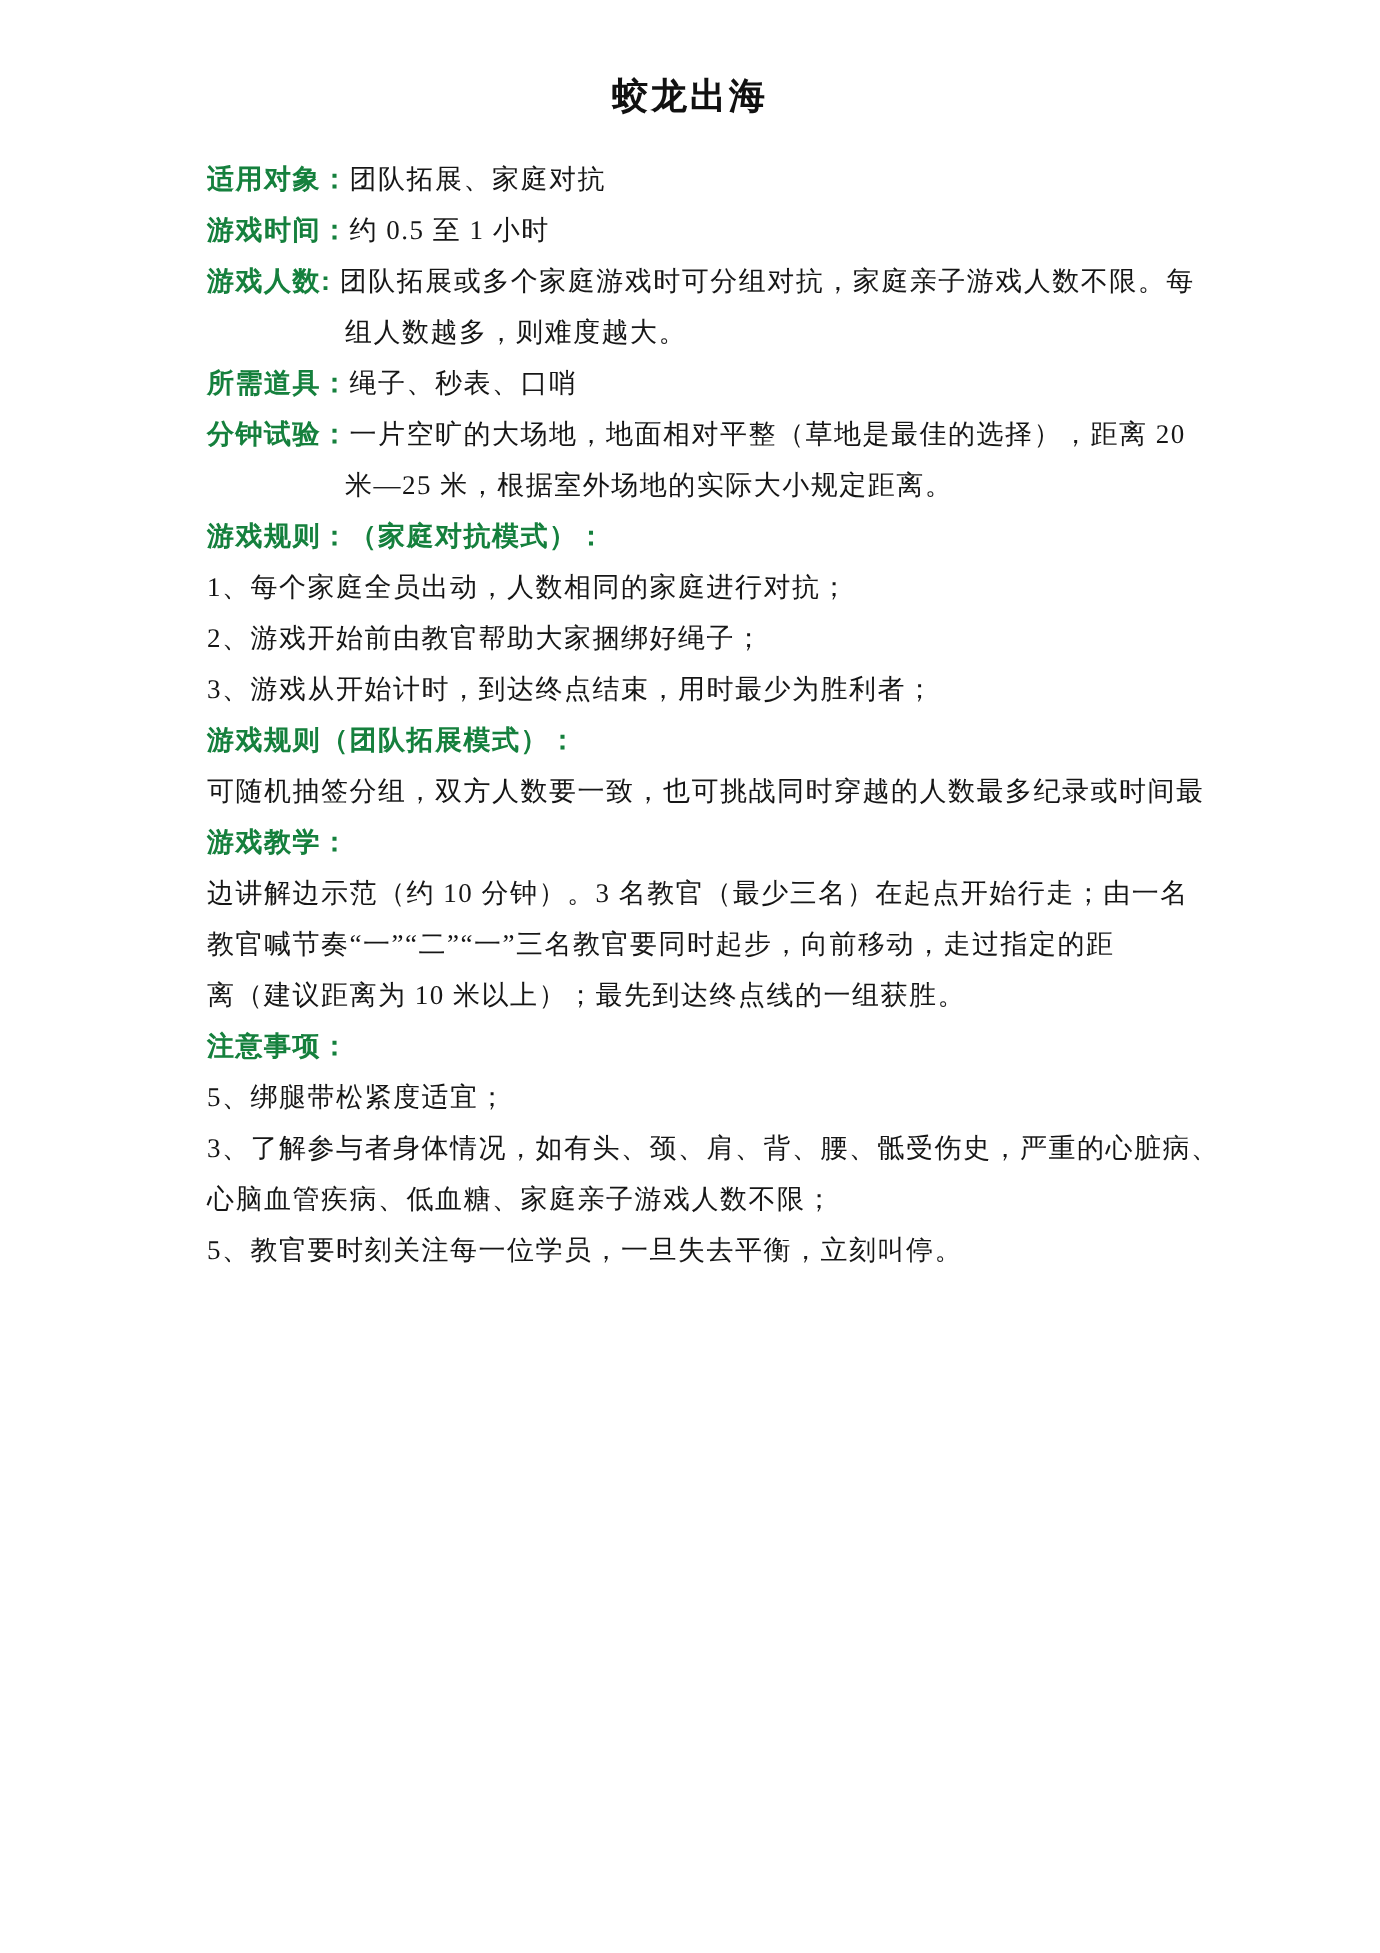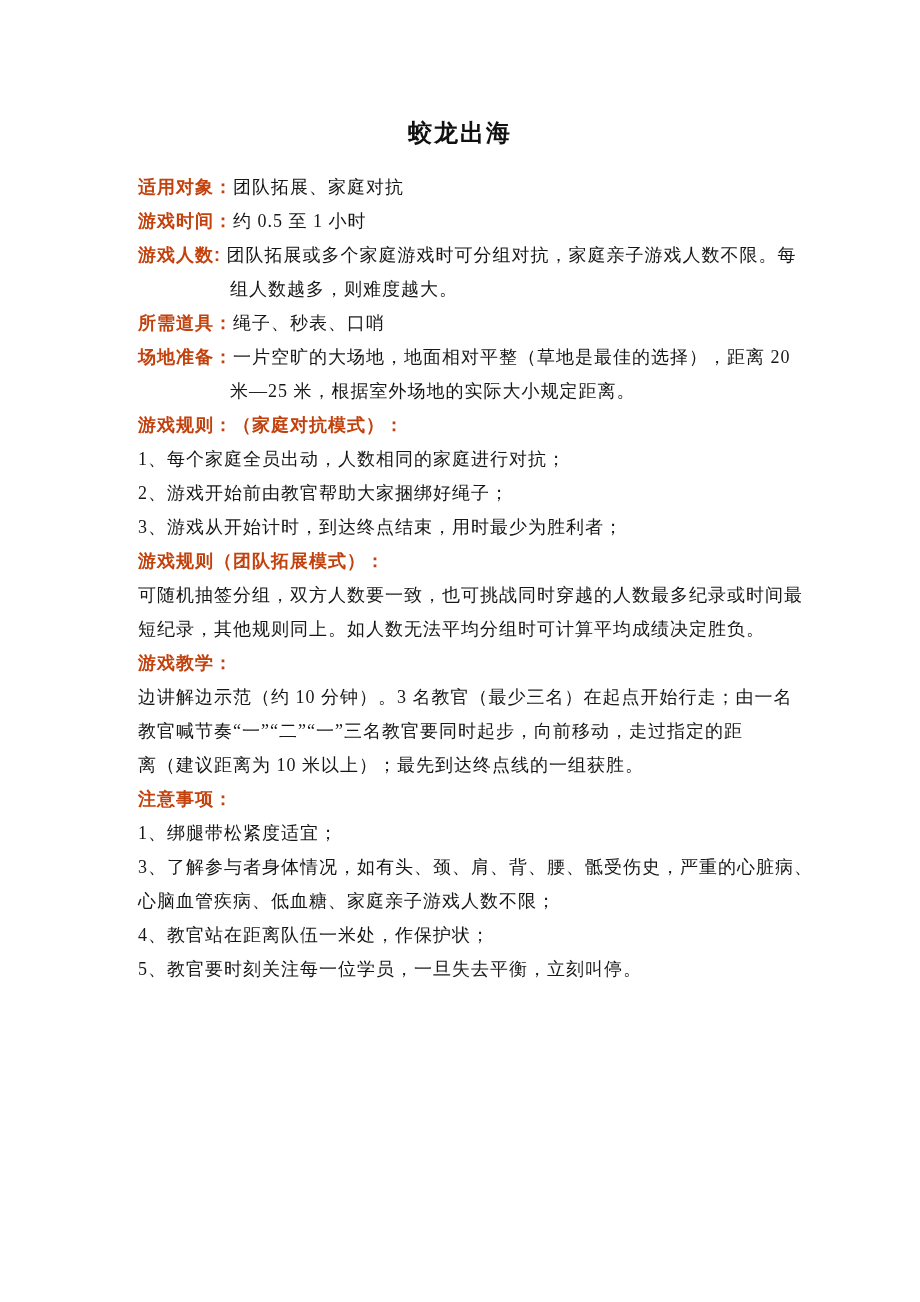--- a/index.html
+++ b/index.html
@@ -11,21 +11,21 @@
     position: relative;
     width: 920px;
     height: 1302px;
     background: #ffffff;
     color: #141414;
     overflow: hidden;
     font-family: "Liberation Serif", serif;
   }
   .title {
     margin: 0;
-    padding-top: 114px;
+    padding-top: 46px;
     height: 38px;
     line-height: 38px;
     text-align: center;
     font-size: 24px;
     font-weight: bold;
     letter-spacing: 2px;
     color: #111111;
     font-family: "Liberation Serif", serif;
   }
   .content {
@@ -39,21 +39,21 @@
     font-size: 18px;
     letter-spacing: 1px;
     white-space: nowrap;
     color: #161616;
   }
   .line.hang {
     padding-left: 92px;
   }
   .line .label {
     font-weight: bold;
-    color: #c2410c;
+    color: #15803d;
     font-family: "Liberation Sans", sans-serif;
     letter-spacing: 1px;
   }
 </style>
 </head>
 <body>
 
 <div class="page">
   <h1 class="title">蛟龙出海</h1>
 
@@ -65,54 +65,52 @@
 
 
     <div class="line"><span class="label">游戏时间：</span><span>约 0.5 至 1 小时</span></div>
 
     <div class="line"><span class="label">游戏人数:</span><span> 团队拓展或多个家庭游戏时可分组对抗，家庭亲子游戏人数不限。每</span></div>
 
     <div class="line hang"><span>组人数越多，则难度越大。</span></div>
 
     <div class="line"><span class="label">所需道具：</span><span>绳子、秒表、口哨</span></div>
 
-    <div class="line"><span class="label">场地准备：</span><span>一片空旷的大场地，地面相对平整（草地是最佳的选择），距离 20</span></div>
+    <div class="line"><span class="label">分钟试验：</span><span>一片空旷的大场地，地面相对平整（草地是最佳的选择），距离 20</span></div>
 
     <div class="line hang"><span>米—25 米，根据室外场地的实际大小规定距离。</span></div>
 
     <div class="line"><span class="label">游戏规则：（家庭对抗模式）：</span></div>
 
     <div class="line"><span>1、每个家庭全员出动，人数相同的家庭进行对抗；</span></div>
 
     <div class="line"><span>2、游戏开始前由教官帮助大家捆绑好绳子；</span></div>
 
     <div class="line"><span>3、游戏从开始计时，到达终点结束，用时最少为胜利者；</span></div>
 
 
     <div class="line"><span class="label">游戏规则（团队拓展模式）：</span></div>
 
     <div class="line"><span>可随机抽签分组，双方人数要一致，也可挑战同时穿越的人数最多纪录或时间最</span></div>
 
-    <div class="line"><span>短纪录，其他规则同上。如人数无法平均分组时可计算平均成绩决定胜负。</span></div>
 
     <div class="line"><span class="label">游戏教学：</span></div>
 
     <div class="line"><span>边讲解边示范（约 10 分钟）。3 名教官（最少三名）在起点开始行走；由一名</span></div>
 
     <div class="line"><span>教官喊节奏“一”“二”“一”三名教官要同时起步，向前移动，走过指定的距</span></div>
 
     <div class="line"><span>离（建议距离为 10 米以上）；最先到达终点线的一组获胜。</span></div>
 
     <div class="line"><span class="label">注意事项：</span></div>
 
 
-    <div class="line"><span>1、绑腿带松紧度适宜；</span></div>
+    <div class="line"><span>5、绑腿带松紧度适宜；</span></div>
 
     <div class="line"><span>3、了解参与者身体情况，如有头、颈、肩、背、腰、骶受伤史，严重的心脏病、</span></div>
 
     <div class="line"><span>心脑血管疾病、低血糖、家庭亲子游戏人数不限；</span></div>
 
-    <div class="line"><span>4、教官站在距离队伍一米处，作保护状；</span></div>
 
     <div class="line"><span>5、教官要时刻关注每一位学员，一旦失去平衡，立刻叫停。</span></div>
 
   </div>
 </div>
 
 </body></html>

